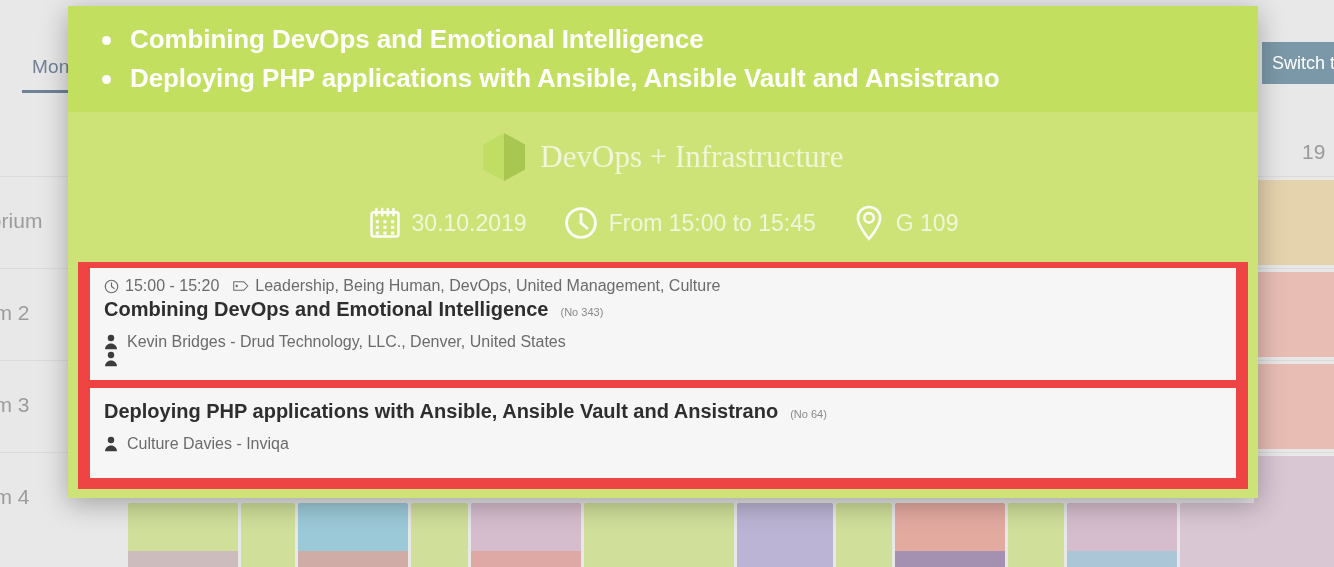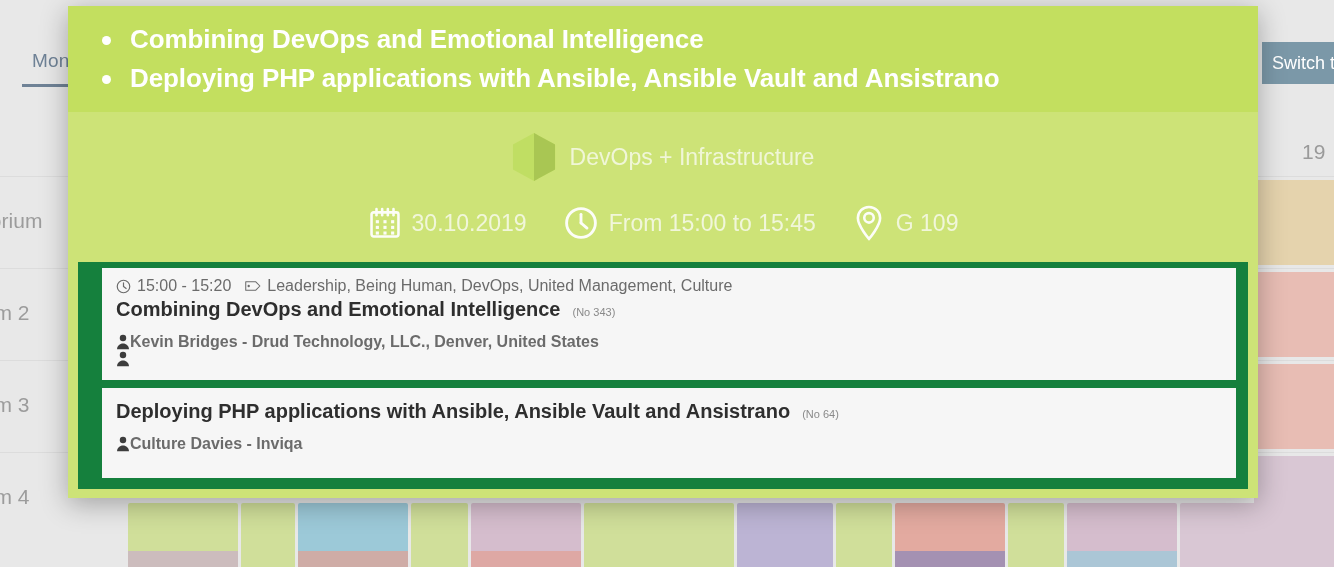--- a/index.html
+++ b/index.html
@@ -182,23 +182,24 @@
     color: #ffffff;
   }
   .track-row {
     display: flex;
     align-items: center;
     justify-content: center;
     gap: 14px;
     height: 54px;
   }
   .track-name {
-    font-size: 23px;
+    font-size: 31px;
     color: #f3f8e0;
     opacity: .92;
+    font-family: Liberation Serif, serif;
   }
   .meta-row {
     display: flex;
     align-items: center;
     justify-content: center;
     gap: 14px;
     margin-top: 20px;
   }
   .meta-item {
     display: flex;
@@ -211,22 +212,22 @@
     text-align: center;
   }
   .meta-item:last-child { margin-right: 0; }
 
   .modal-body {
     position: absolute;
     left: 10px;
     right: 10px;
     top: 256px;
     bottom: 9px;
-    background: #15803d;
-    padding: 6px 0 0 12px;
+    background: #ef4444;
+    padding: 6px 0 0 0;
     box-sizing: border-box;
     overflow: hidden;
   }
   .talk {
     background: #f6f6f6;
     margin: 0 12px 8px 12px;
     padding: 9px 14px 12px 14px;
     box-sizing: border-box;
   }
   .talk-line1 {
@@ -247,35 +248,35 @@
   }
   .talk-title .talk-no {
     font-size: 11px;
     font-weight: normal;
     color: #8a8a8a;
     margin-left: 12px;
   }
   .speaker {
     display: flex;
     align-items: center;
+    gap: 9px;
     font-size: 16px;
     color: #6b6b6b;
     white-space: nowrap;
-    font-weight: bold;
   }
   .speakers { margin-top: 12px; }
   .icn { display: inline-block; flex: none; }
 </style>
 </head>
 <body>
 
 <div id="background-layer">
 
   <div class="day-tabs">
-    <div class="day-tab" style="left:32px;top:6px;">
+    <div class="day-tab" style="left:32px;top:12px;">
       <span>Mon</span>
       <div class="day-tab-underline"></div>
     </div>
   </div>
 
   <div class="view-toggle">
     <span>Switch to vertical view</span>
   </div>
 
   <div class="time-header">

